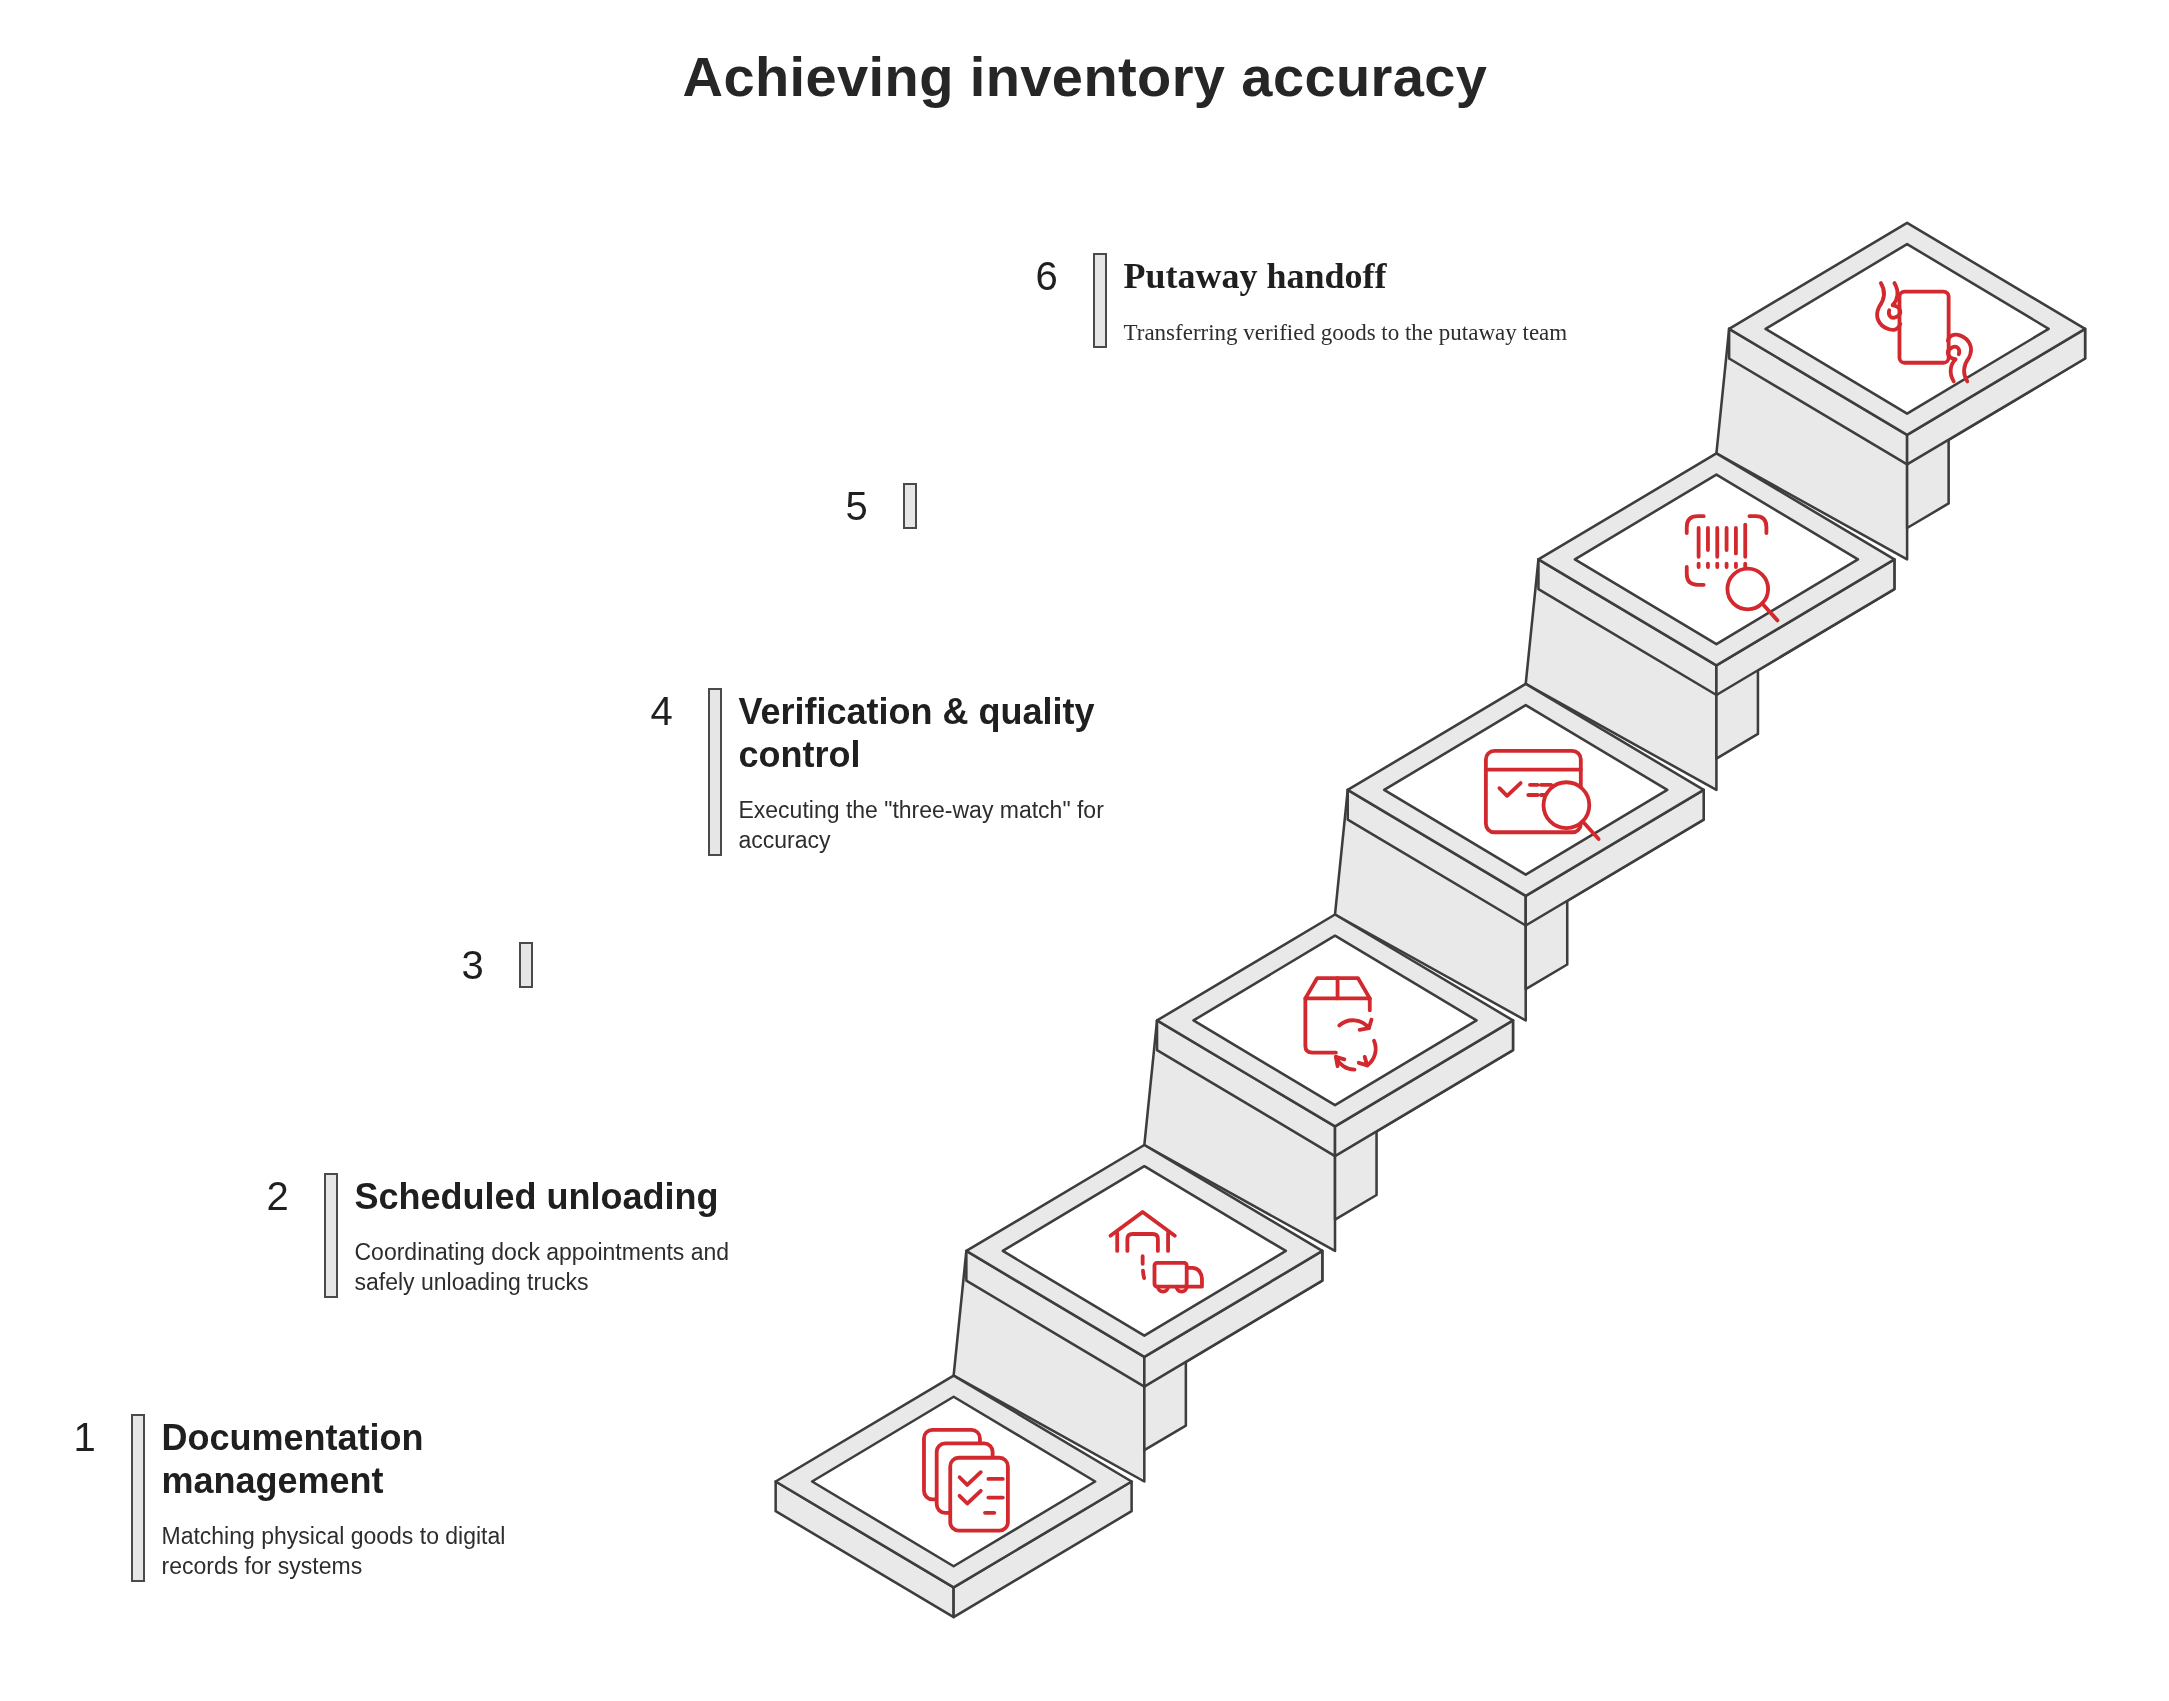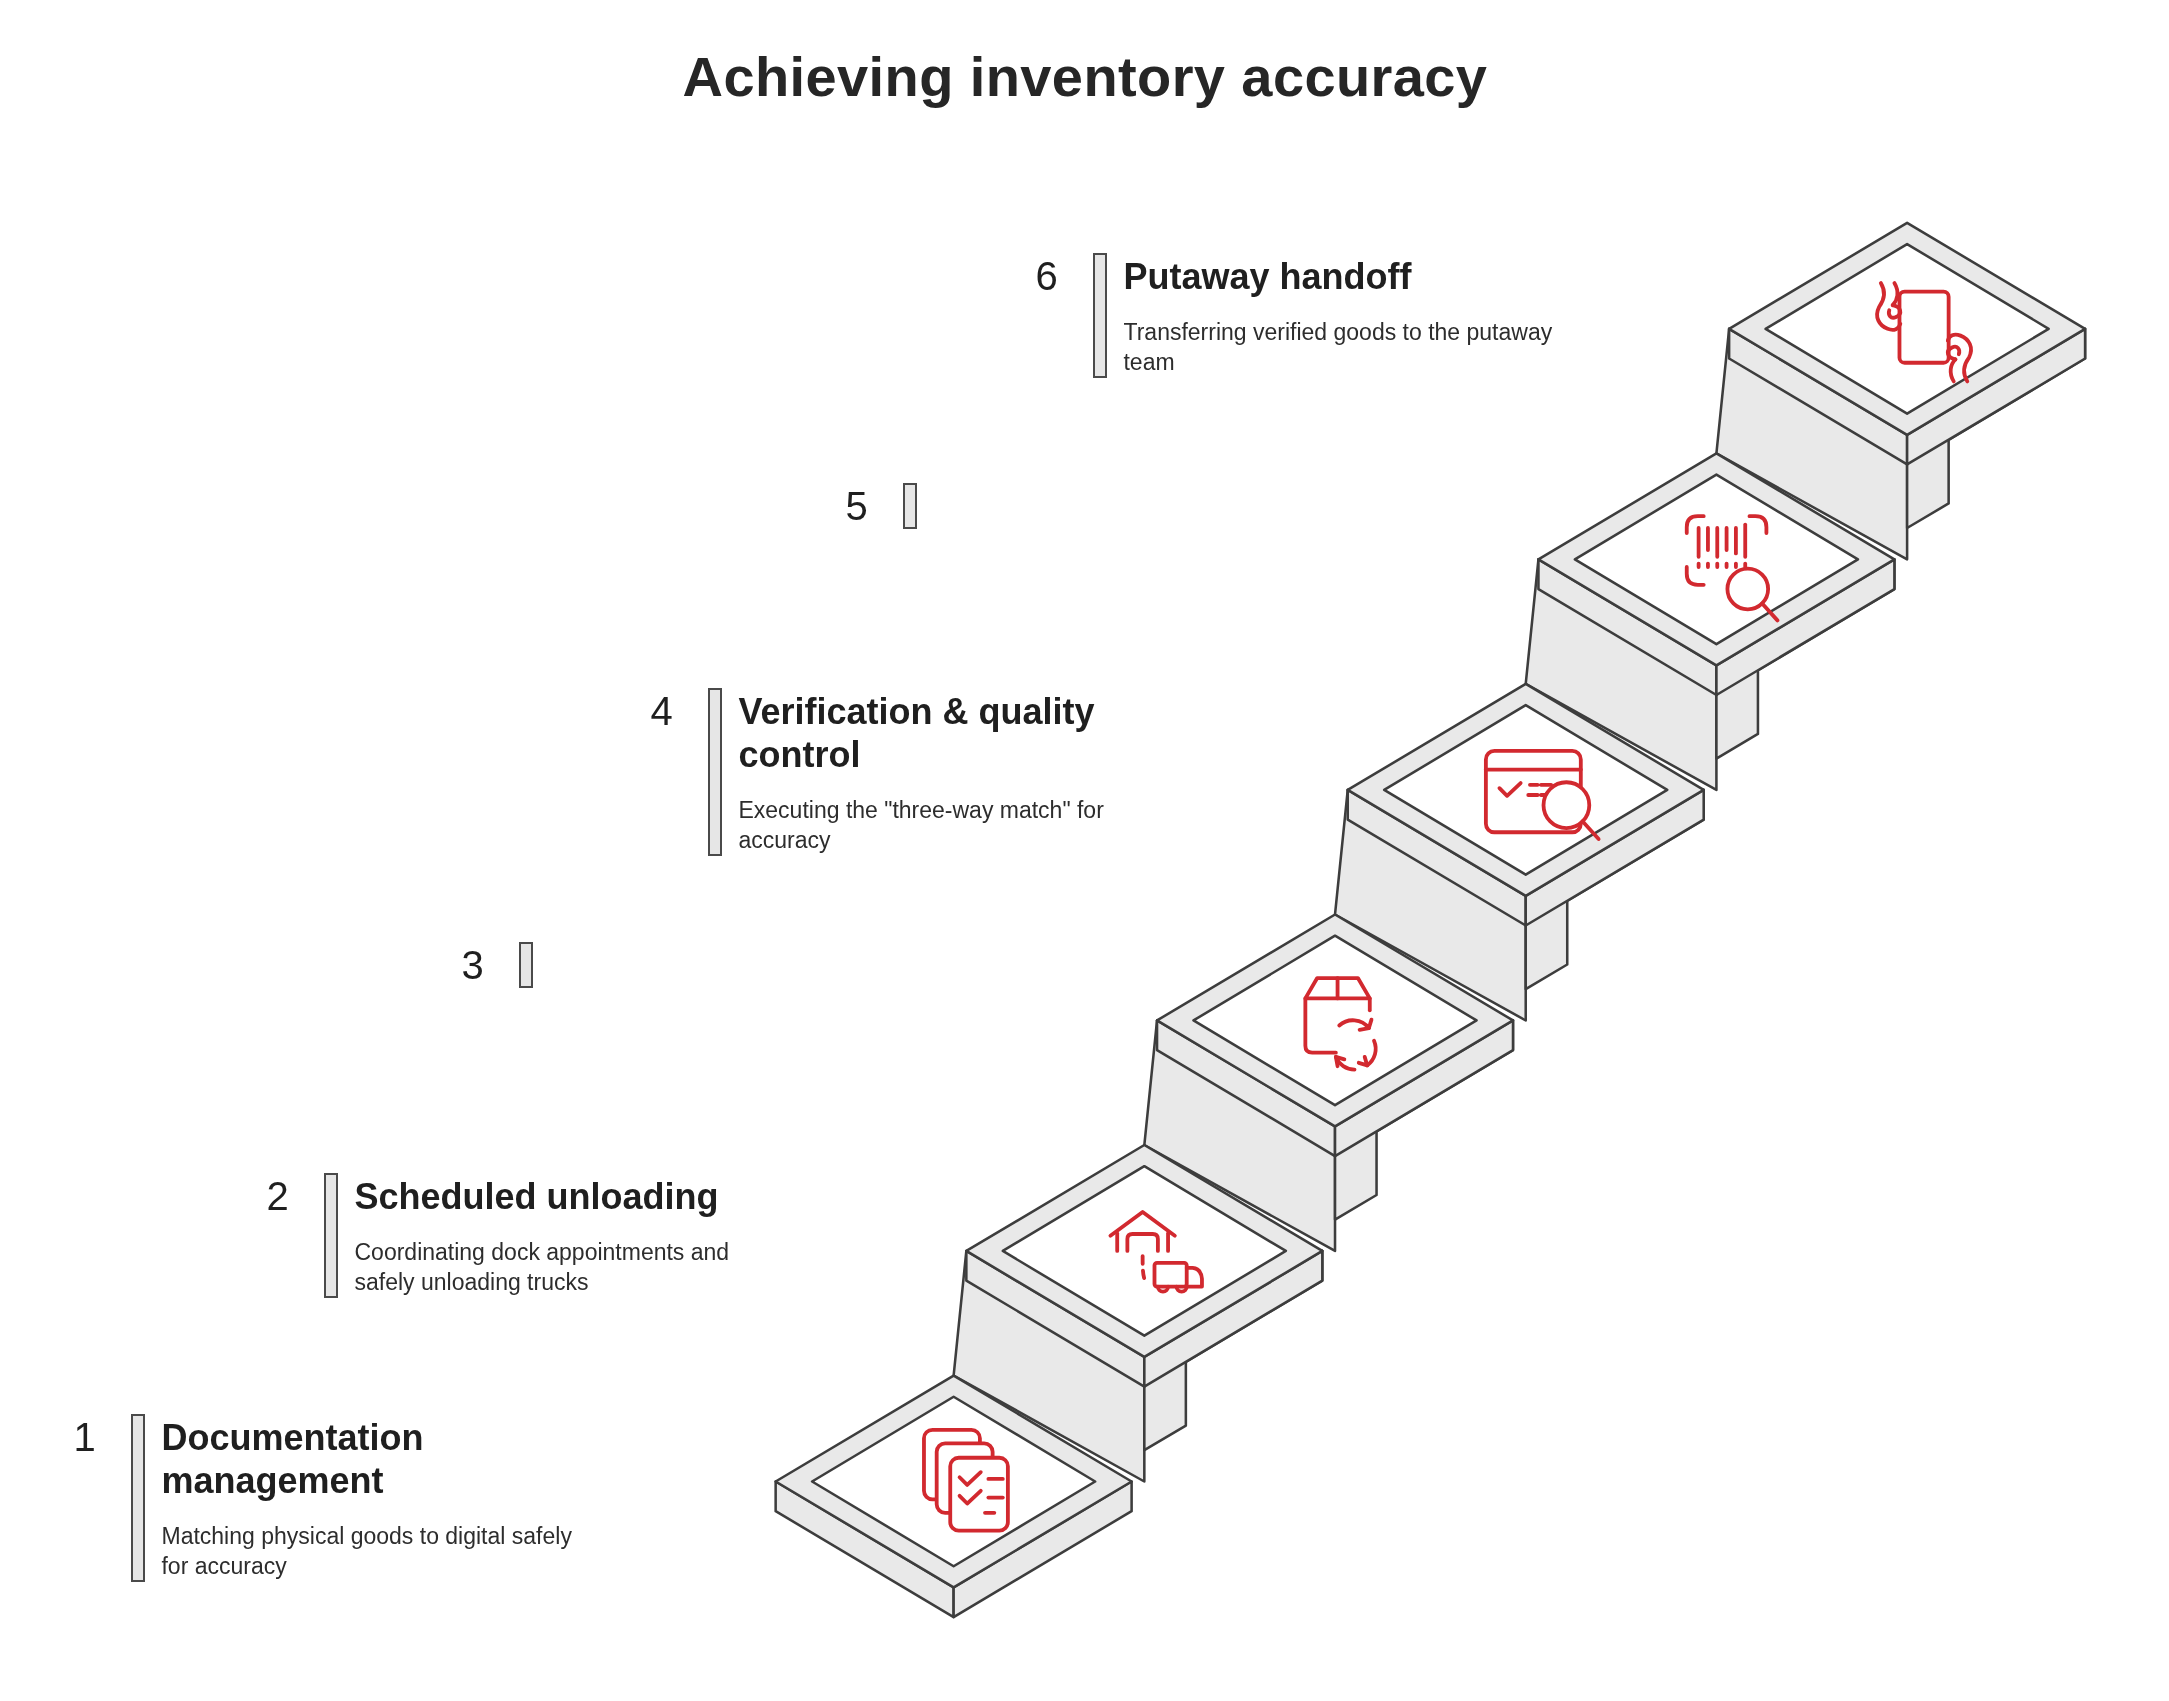--- a/index.html
+++ b/index.html
@@ -142,21 +142,21 @@
         <path d="M72,98 h11"></path>
       </g>
     </g>
   </svg>
 
   <div class="step-text" style="left:47px;top:1414px;">
     <div class="step-num">1</div>
     <div class="step-bar"></div>
     <div class="step-body" style="width:424px;">
       <h2>Documentation management</h2>
-      <p>Matching physical goods to digital safely for accuracy</p>
+      <p>Matching physical goods to digital records for systems</p>
     </div>
   </div>
 
   <div class="step-text" style="left:240px;top:1173px;">
     <div class="step-num">2</div>
     <div class="step-bar"></div>
     <div class="step-body" style="width:424px;">
       <h2>Scheduled unloading</h2>
       <p>Coordinating dock appointments and safely unloading trucks</p>
     </div>
@@ -177,20 +177,20 @@
   </div>
 
   <div class="step-text" style="left:819px;top:483px;">
     <div class="step-num">5</div>
     <div class="step-bar"></div>
   </div>
 
   <div class="step-text" style="left:1009px;top:253px;">
     <div class="step-num">6</div>
     <div class="step-bar"></div>
-    <div class="step-body" style="width:458px;">
+    <div class="step-body" style="width:458px;font-family:Liberation Serif, serif;">
       <h2>Putaway handoff</h2>
       <p>Transferring verified goods to the putaway team</p>
     </div>
   </div>
 
 </div>
 
 
 </body></html>

